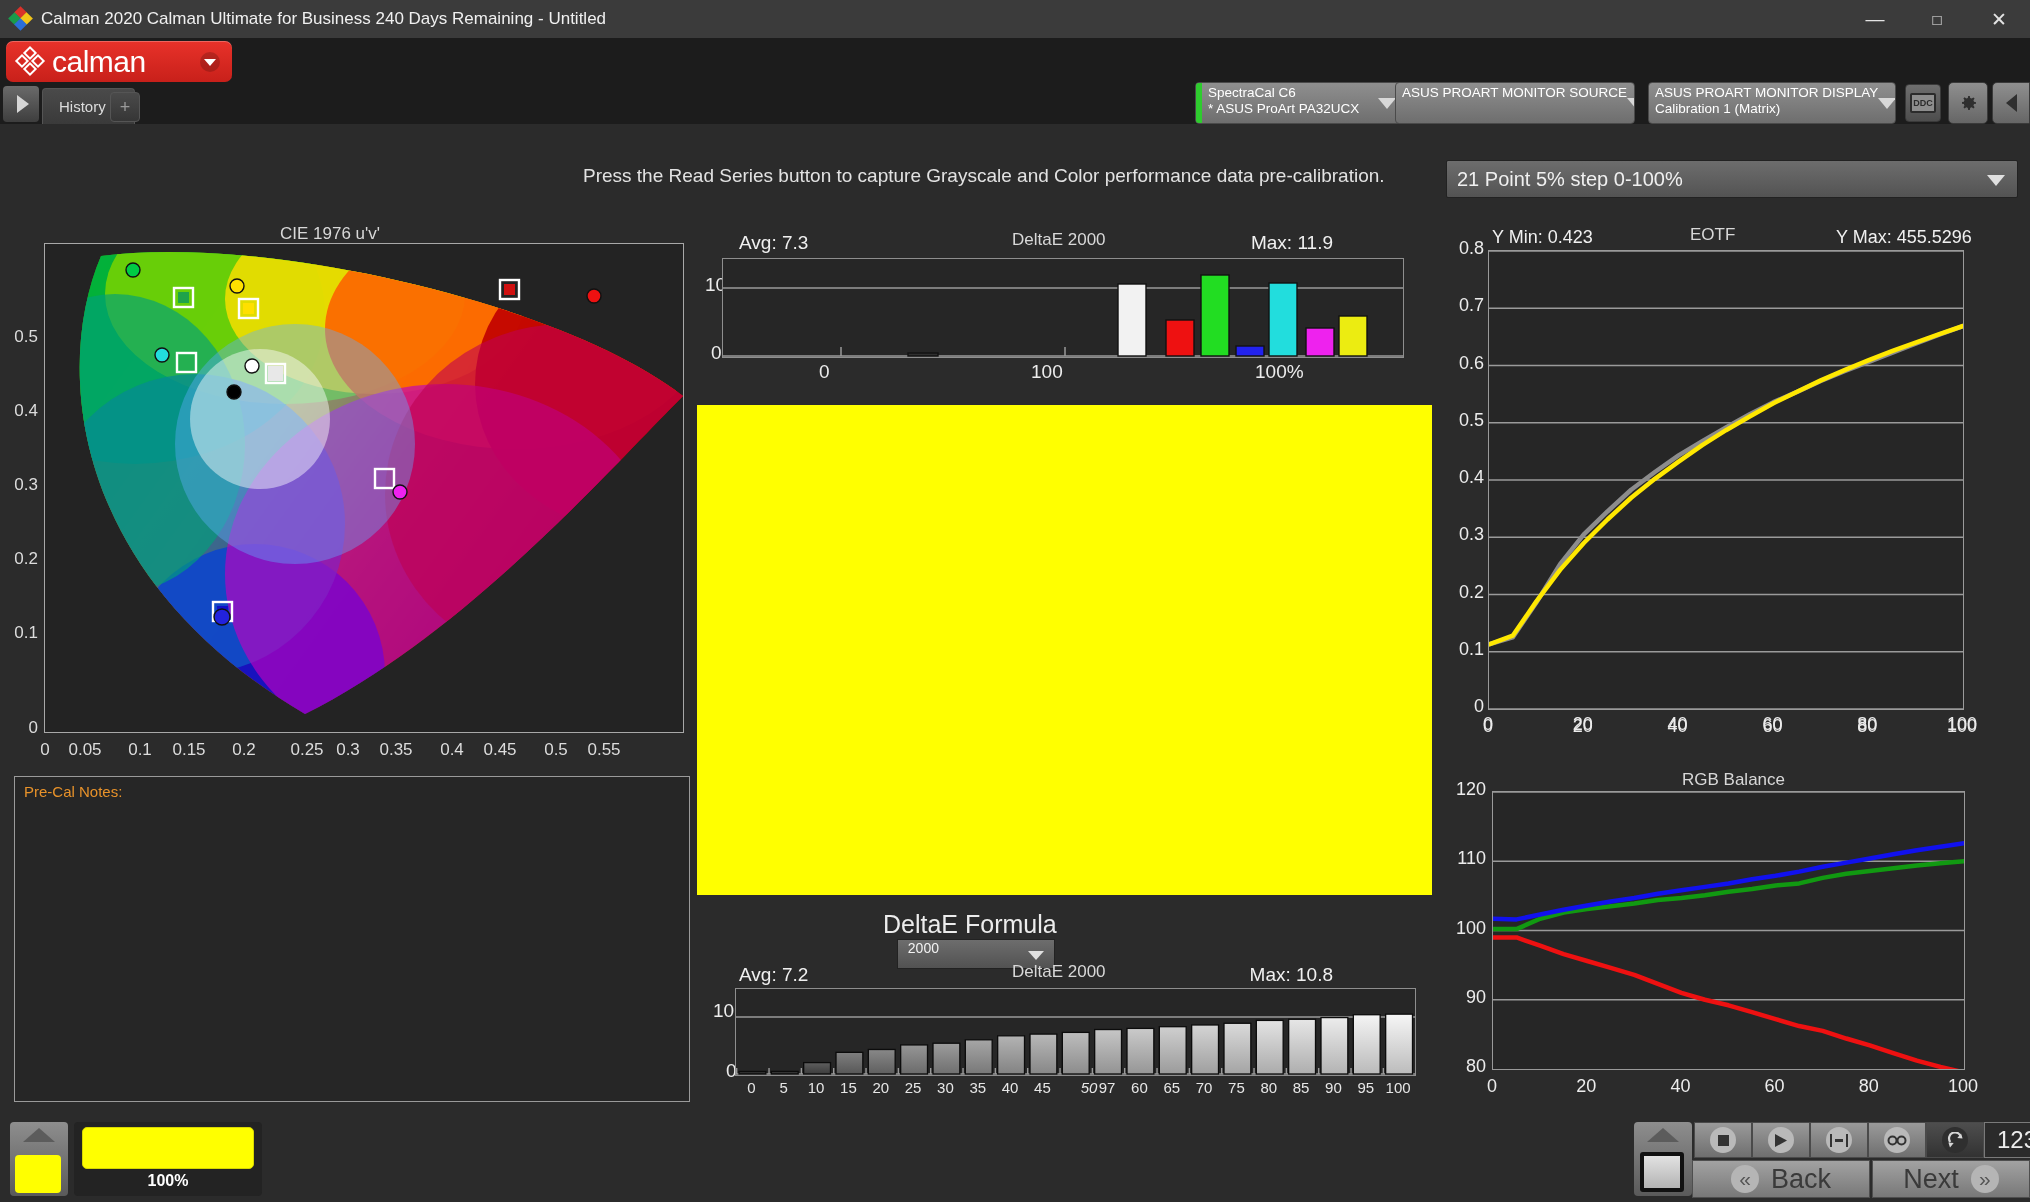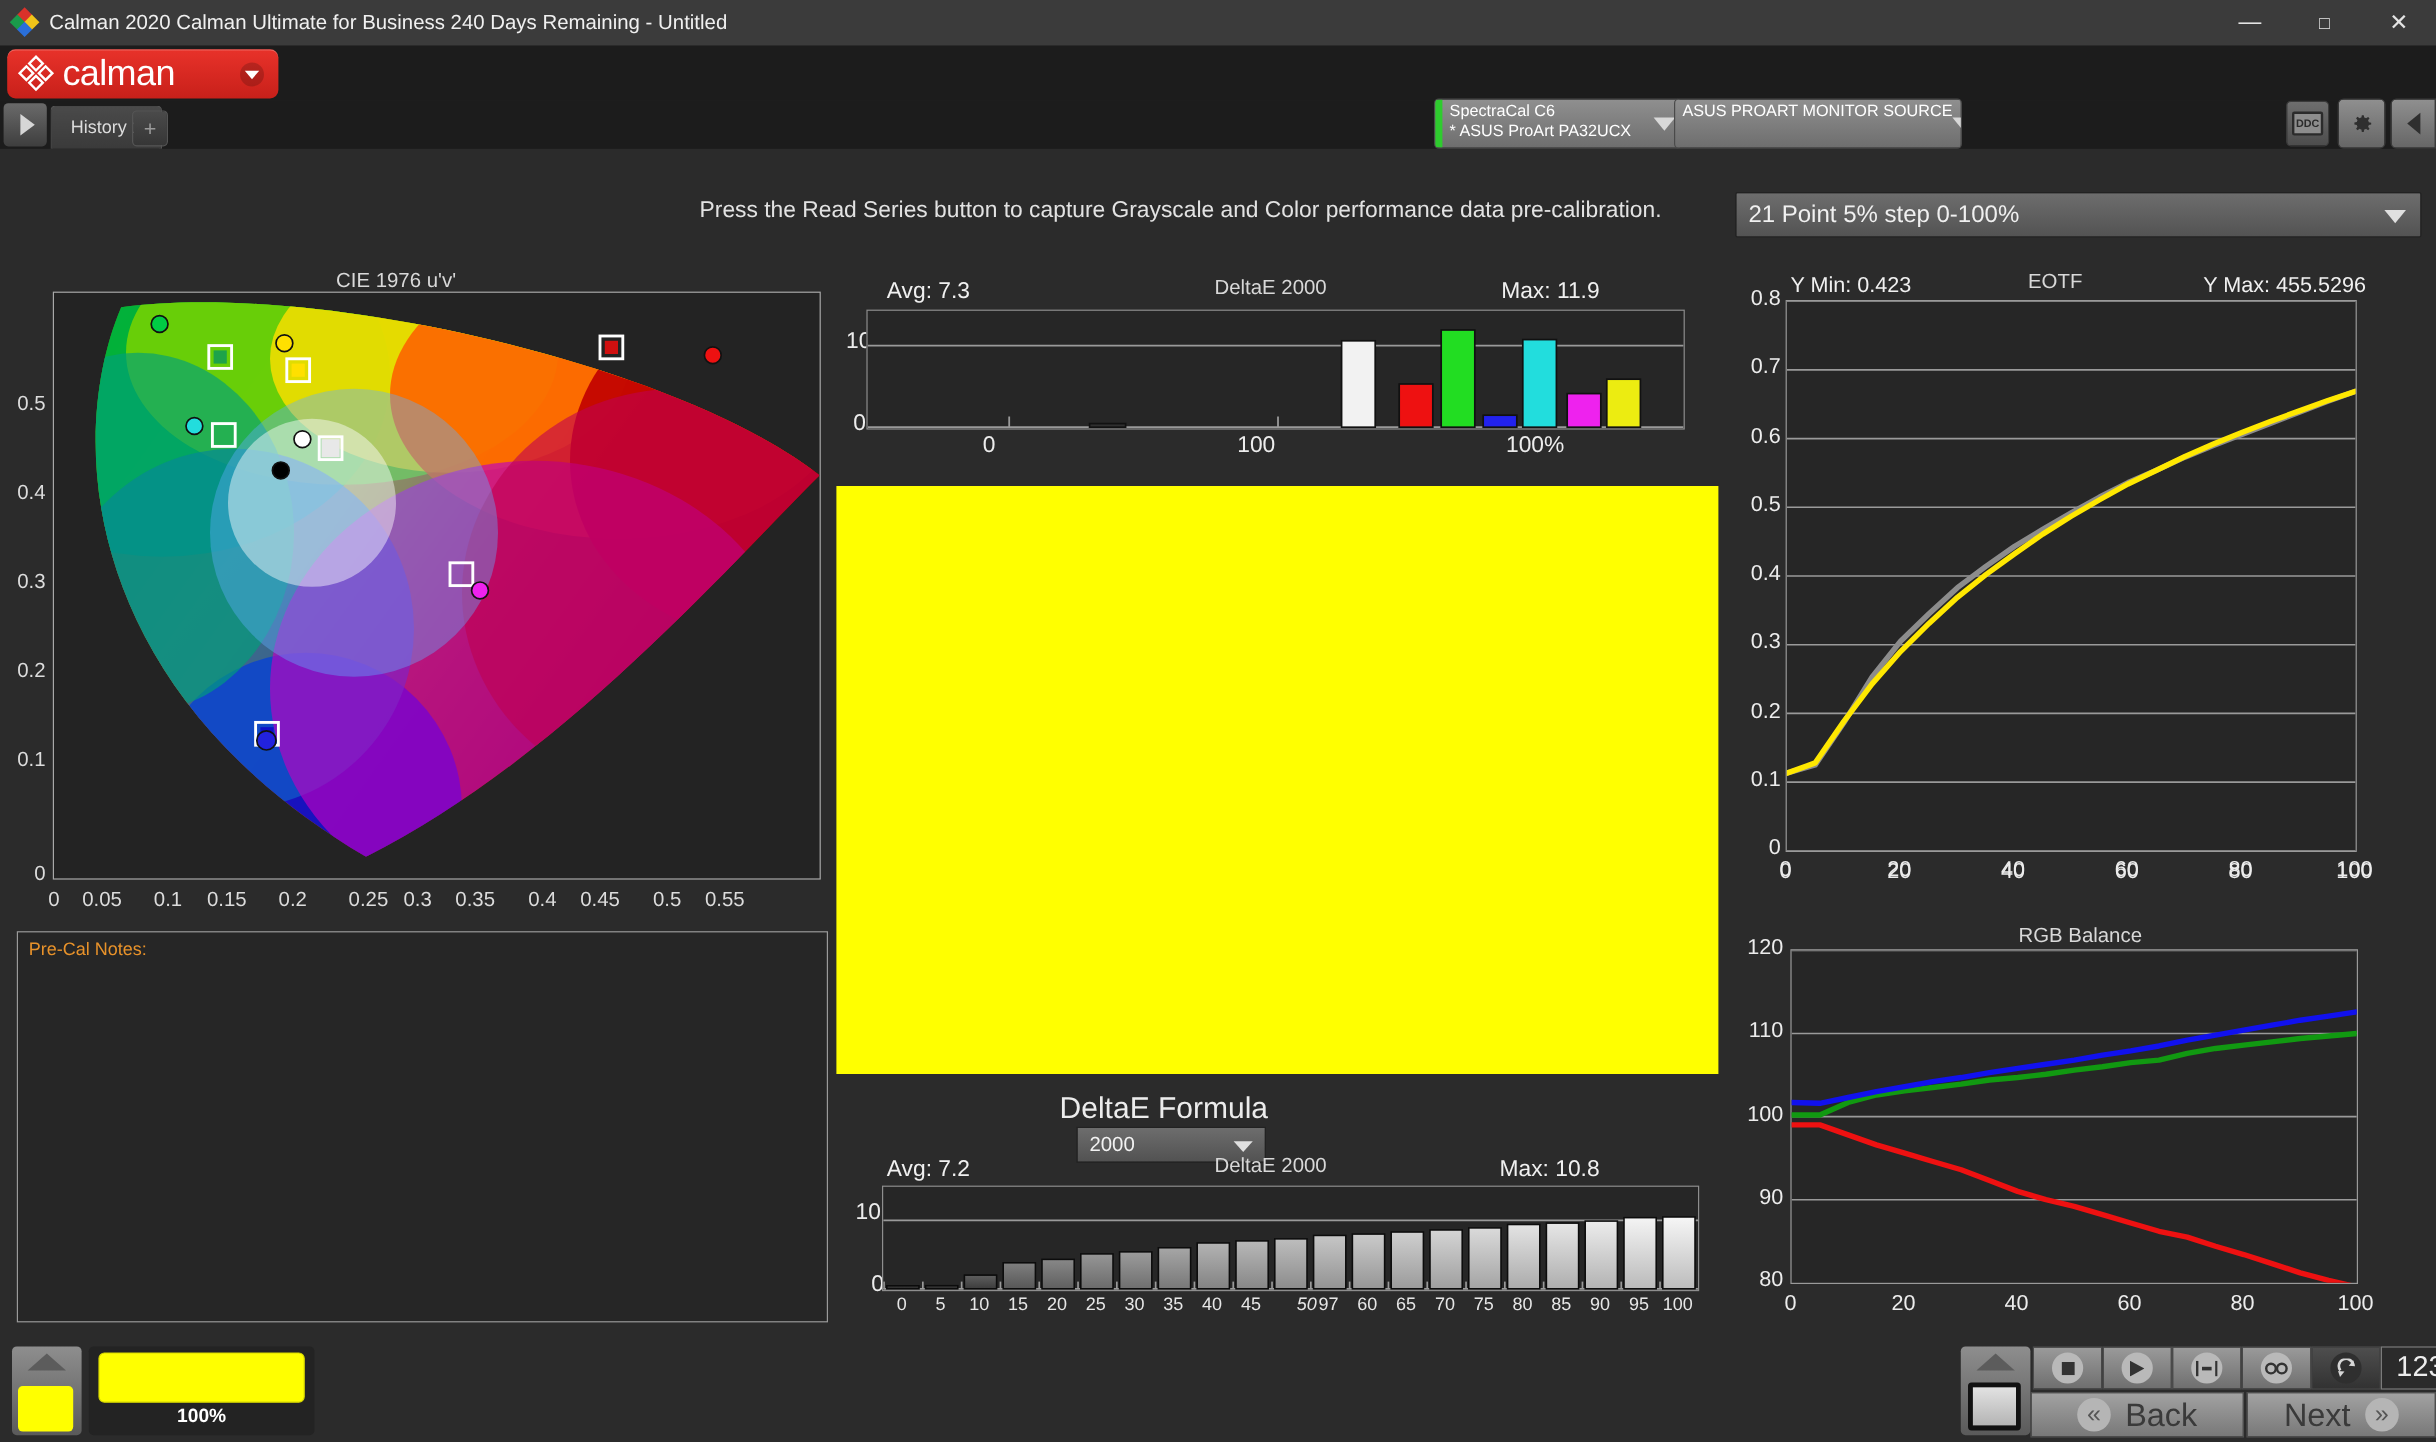--- a/index.html
+++ b/index.html
@@ -164,21 +164,21 @@
 
   .patch {
     position:absolute; left:697px; top:405px; width: 735px; height: 490px; background:#ffff00;
   }
 
   .formula-row { position:absolute; left:883px; top:910px; display:flex; align-items:center;flex-direction:column; }
   .formula-lbl { font-size: 25px; color:#ececec; }
   .formula-sel {
     margin-left: 12px; width: 158px; height: 30px;
     background: linear-gradient(180deg,#6d6d6d,#525252); border:1px solid #222;
-    display:flex; align-items:center; padding-left:10px; font-size:17px; color:#f2f2f2;
+    display:flex; align-items:flex-start; padding-left:10px; font-size:14px; color:#f2f2f2;
     position: relative;
   }
   .formula-sel .dn { position:absolute; right:10px; top:11px;
     border-left:8px solid transparent; border-right:8px solid transparent; border-top:9px solid #e0e0e0; }
 
   .de-bot-title { position:absolute; left:1012px; top:962px; font-size:17px; color:#d8d8d8; }
   .de-bot-avg { position:absolute; left:739px; top:964px; font-size:19px; color:#f0f0f0; }
   .de-bot-max { position:absolute; right:697px; top:964px; font-size:19px; color:#f0f0f0; }
   .de-bot-frame {
     position:absolute; left:735px; top:988px; width: 681px; height: 88px;
@@ -309,20 +309,28 @@
 
   <div class="devsel" id="dev-source">
     <div class="green"></div>
     <div class="txt">
       <div class="l1">ASUS PROART MONITOR SOURCE</div>
       <div class="l2"></div>
     </div>
     <div class="arw"></div>
   </div>
 
+  <div class="devsel" id="dev-display">
+    <div class="green"></div>
+    <div class="txt">
+      <div class="l1">ASUS PROART MONITOR DISPLAY</div>
+      <div class="l2">Calibration 1 (Matrix)</div>
+    </div>
+    <div class="arw"></div>
+  </div>
 
   <div class="ddc-btn">
     <div class="ddc-inner">DDC</div>
   </div>
   <div class="gear-btn">
     <svg width="24" height="24" viewBox="0 0 24 24">
       <path fill="#2f2f2f" d="M12 8a4 4 0 100 8 4 4 0 000-8zm0 6a2 2 0 110-4 2 2 0 010 4z"></path>
       <path fill="#2f2f2f" d="M20 12.8v-1.6l-2-.4a6.4 6.4 0 00-.6-1.5l1.2-1.7-1.2-1.2-1.7 1.2a6.4 6.4 0 00-1.5-.6l-.4-2h-1.6l-.4 2a6.4 6.4 0 00-1.5.6L8.6 6.3 7.4 7.5l1.2 1.7a6.4 6.4 0 00-.6 1.5l-2 .4v1.6l2 .4c.14.53.35 1.03.6 1.5l-1.2 1.7 1.2 1.2 1.7-1.2c.47.25.97.46 1.5.6l.4 2h1.6l.4-2c.53-.14 1.03-.35 1.5-.6l1.7 1.2 1.2-1.2-1.2-1.7c.25-.47.46-.97.6-1.5l2-.4z"></path>
     </svg>
   </div>

